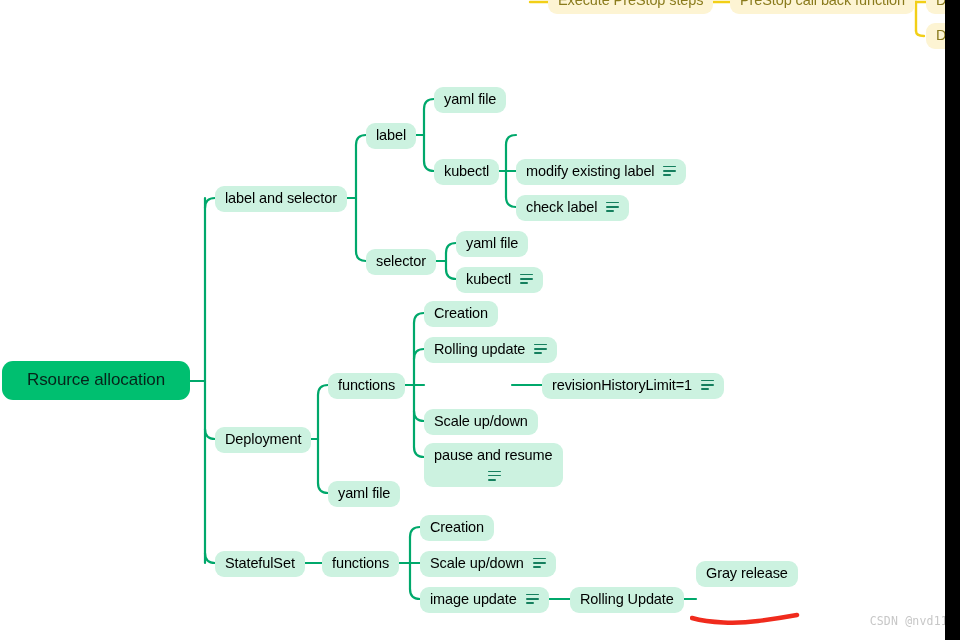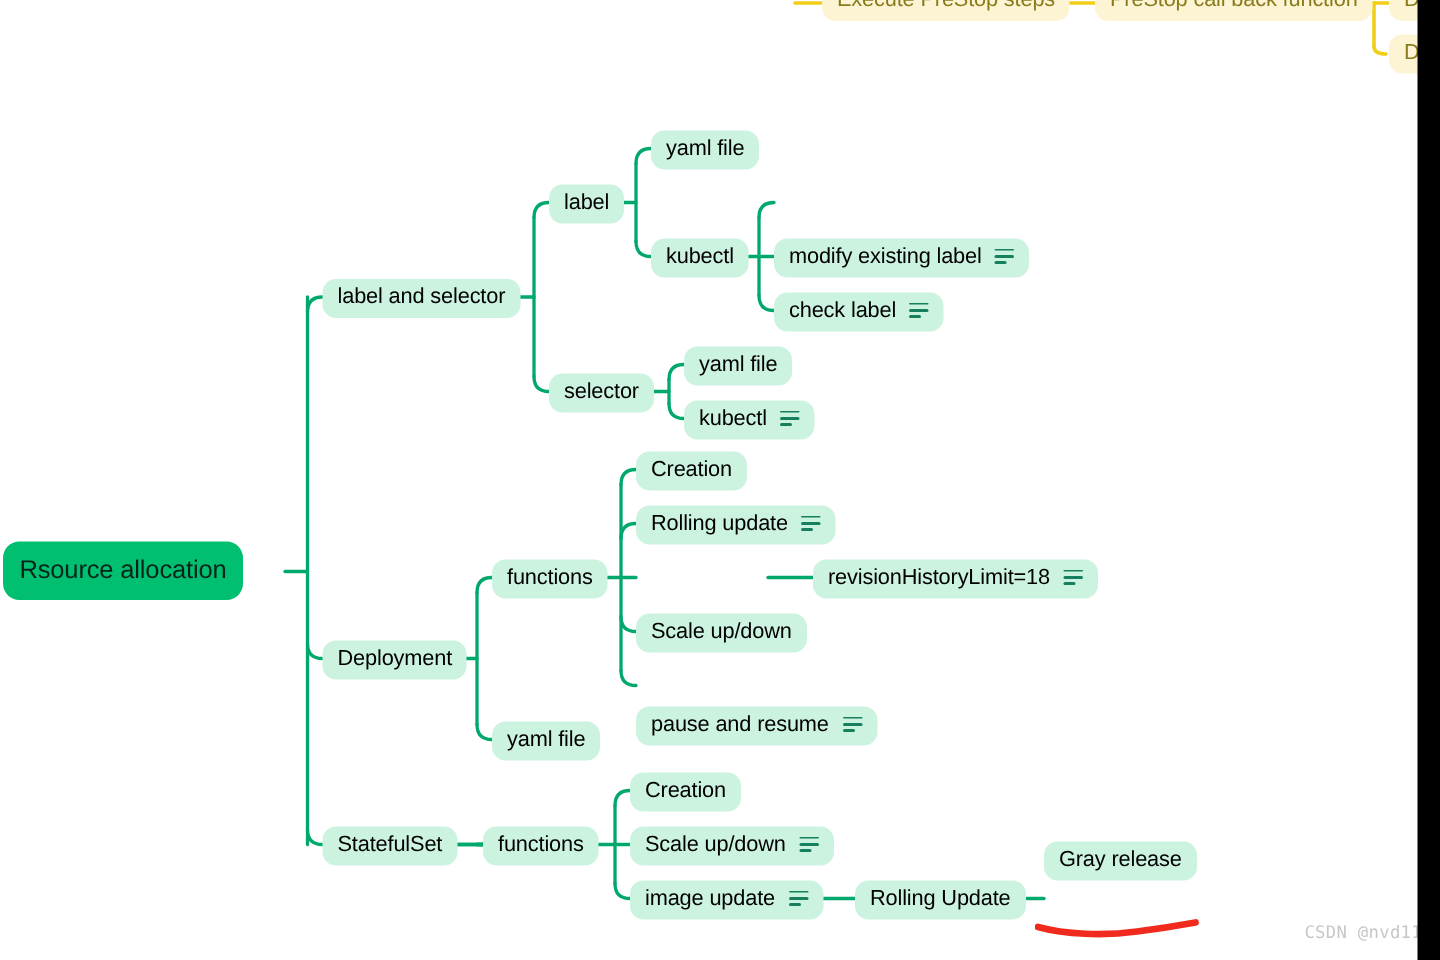--- a/index.html
+++ b/index.html
@@ -204,21 +204,21 @@
   <div class="node yellow" style="left:730px; top:-12px;">
     <span class="label">PreStop call back function</span>
   </div>
   <div class="node yellow" style="left:926px; top:-12px;">
     <span class="label">D</span>
   </div>
   <div class="node yellow" style="left:926px; top:23px;">
     <span class="label">D</span>
   </div>
 
-  <div class="node root" style="left:2px; top:361px; width:160px; justify-content:center;">
+  <div class="node root" style="left:2px; top:361px; width:188px; justify-content:center;">
     <span class="label">Rsource allocation</span>
   </div>
 
   <div class="node" style="left:215px; top:186px;">
     <span class="label">label and selector</span>
   </div>
 
   <div class="node" style="left:366px; top:123px;justify-content:flex-end;">
     <span class="label">label</span>
   </div>
@@ -283,33 +283,33 @@
     <span class="label">Rolling update</span>
     <span class="note-icon">
         <i></i>
         <i></i>
         <i></i>
       </span>
   </div>
 
 
   <div class="node" style="left:542px; top:373px;">
-    <span class="label">revisionHistoryLimit=18</span>
+    <span class="label">revisionHistoryLimit=1</span>
     <span class="note-icon">
         <i></i>
         <i></i>
         <i></i>
       </span>
   </div>
 
   <div class="node" style="left:424px; top:409px;">
     <span class="label">Scale up/down</span>
   </div>
 
-  <div class="node" style="left:424px; top:471px;">
+  <div class="node" style="left:424px; top:443px;flex-direction:column;">
     <span class="label">pause and resume</span>
     <span class="note-icon">
         <i></i>
         <i></i>
         <i></i>
       </span>
   </div>
 
   <div class="node" style="left:328px; top:481px;">
     <span class="label">yaml file</span>

